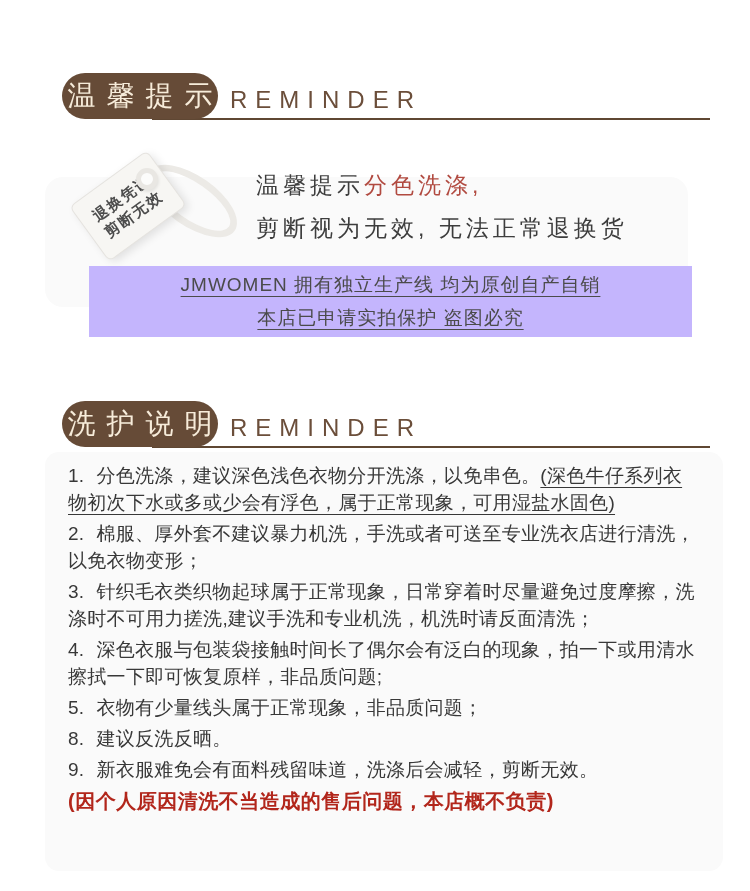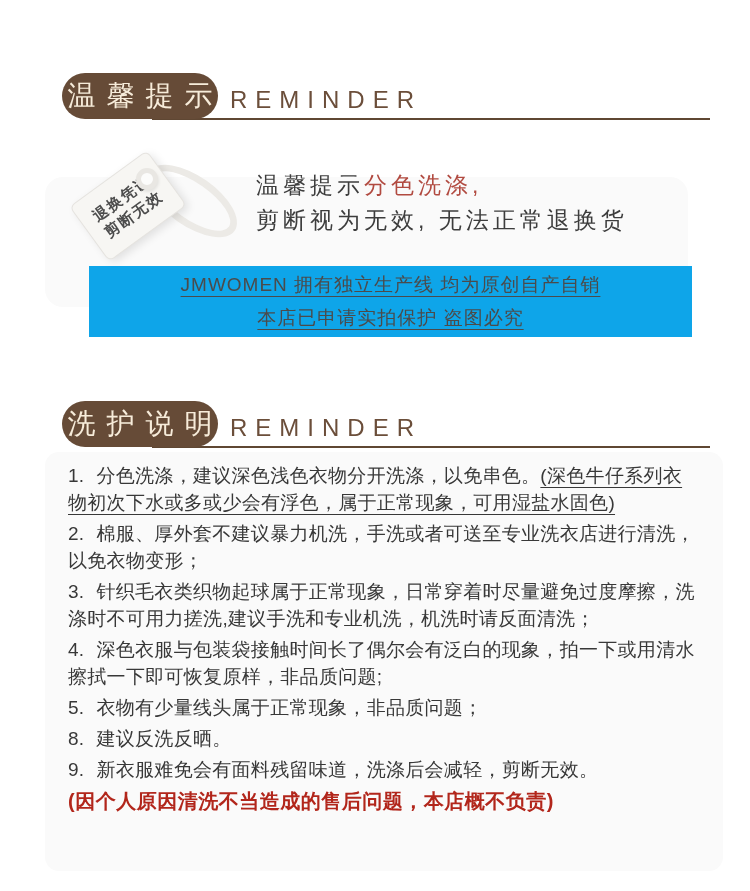--- a/index.html
+++ b/index.html
@@ -38,21 +38,21 @@
 
   
   .panel-certificate {
     position: absolute; left: 45px; top: 177px;
     width: 643px; height: 130px;
     background: #fafafa; border-radius: 18px;
   }
   .panel-brand {
     position: absolute; left: 89px; top: 266px;
     width: 603px; height: 71px;
-    background: #0ea5e9;
+    background: #c4b5fd;
     display: flex; flex-direction: column; align-items: center; justify-content: center;
     gap: 7px; z-index: 1;
   }
   .brand-line {
     color: #4b4b4b; font-size: 19px; letter-spacing: 1px;
     text-decoration: underline; text-underline-offset: 5px; text-decoration-thickness: 1px;
     white-space: nowrap;
   }
 
   
@@ -85,21 +85,21 @@
     border-radius: 50%;
     box-shadow: 1px 2px 3px rgba(0,0,0,0.08);
   }
 
   
   .notice { position: absolute; left: 256px; top: 170px; width: 450px; z-index: 2; }
   .notice .n-line {
     font-size: 23px; color: #3d3d3d; letter-spacing: 4px;
     white-space: nowrap; font-weight: 500;
   }
-  .notice .n-line + .n-line { margin-top: 4px; }
+  .notice .n-line + .n-line { margin-top: 12px; }
   .notice .hl { color: #b14a40; }
 
   
   .wash-panel {
     position: absolute; left: 45px; top: 452px;
     width: 678px; min-height: 419px;
     background: #fafafa; border-radius: 14px;
     padding: 10px 24px 12px 23px;
     color: #383838;
   }

